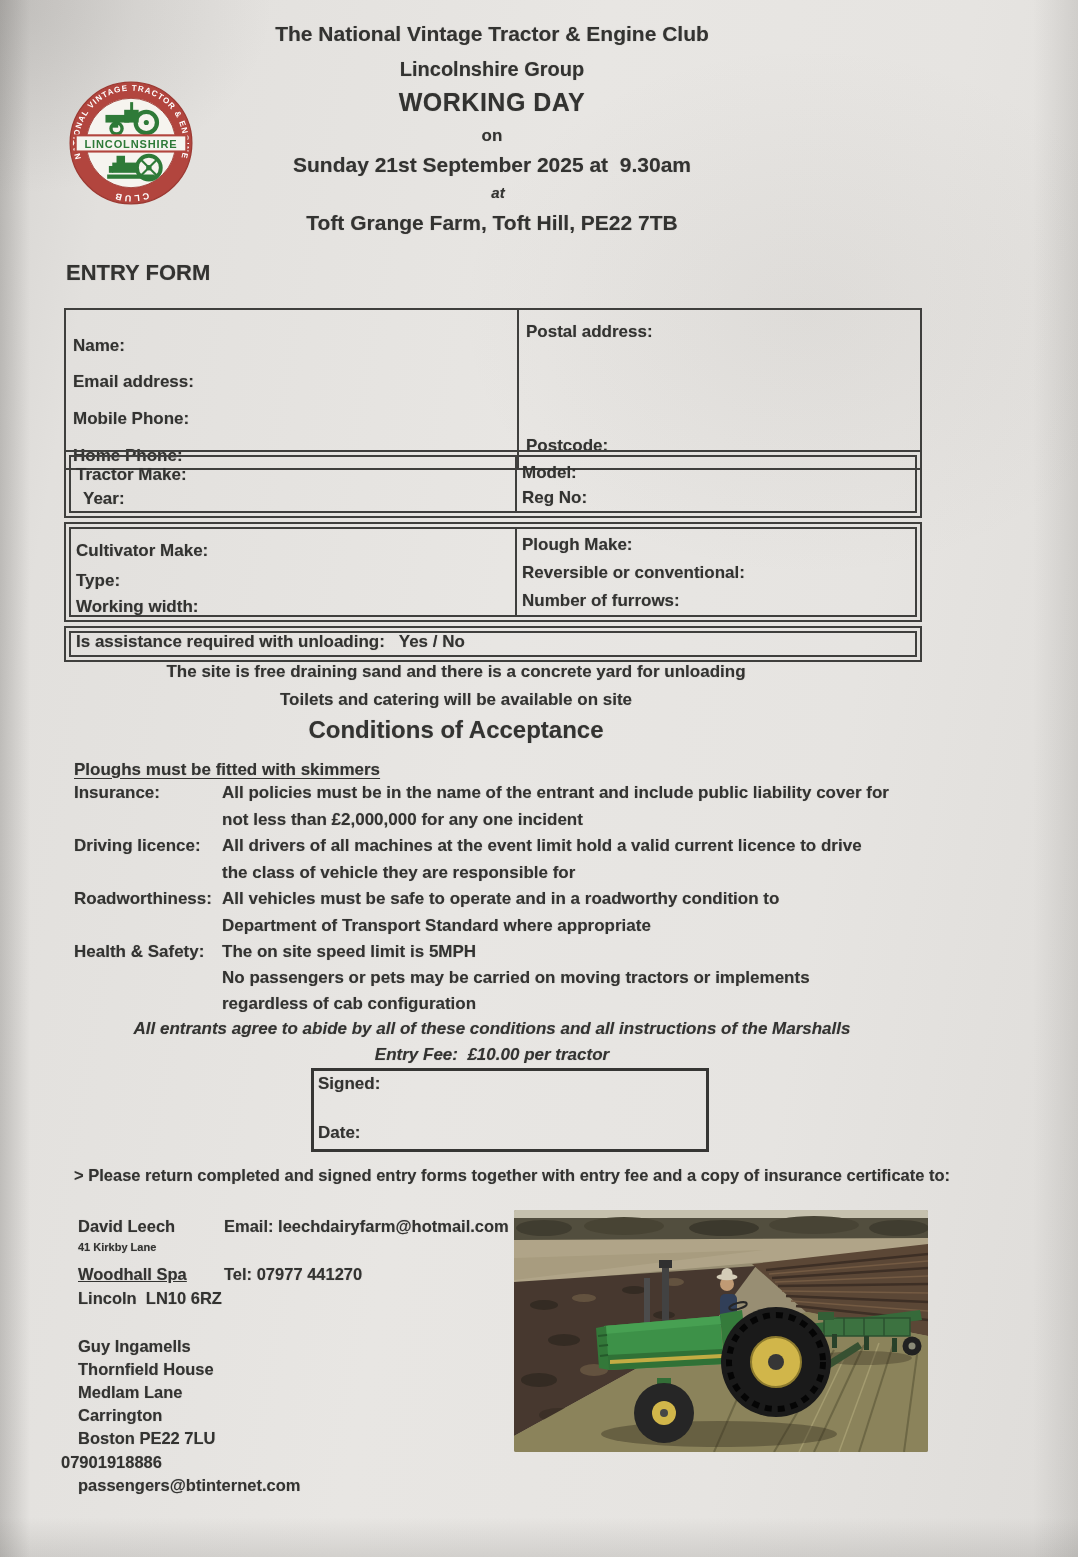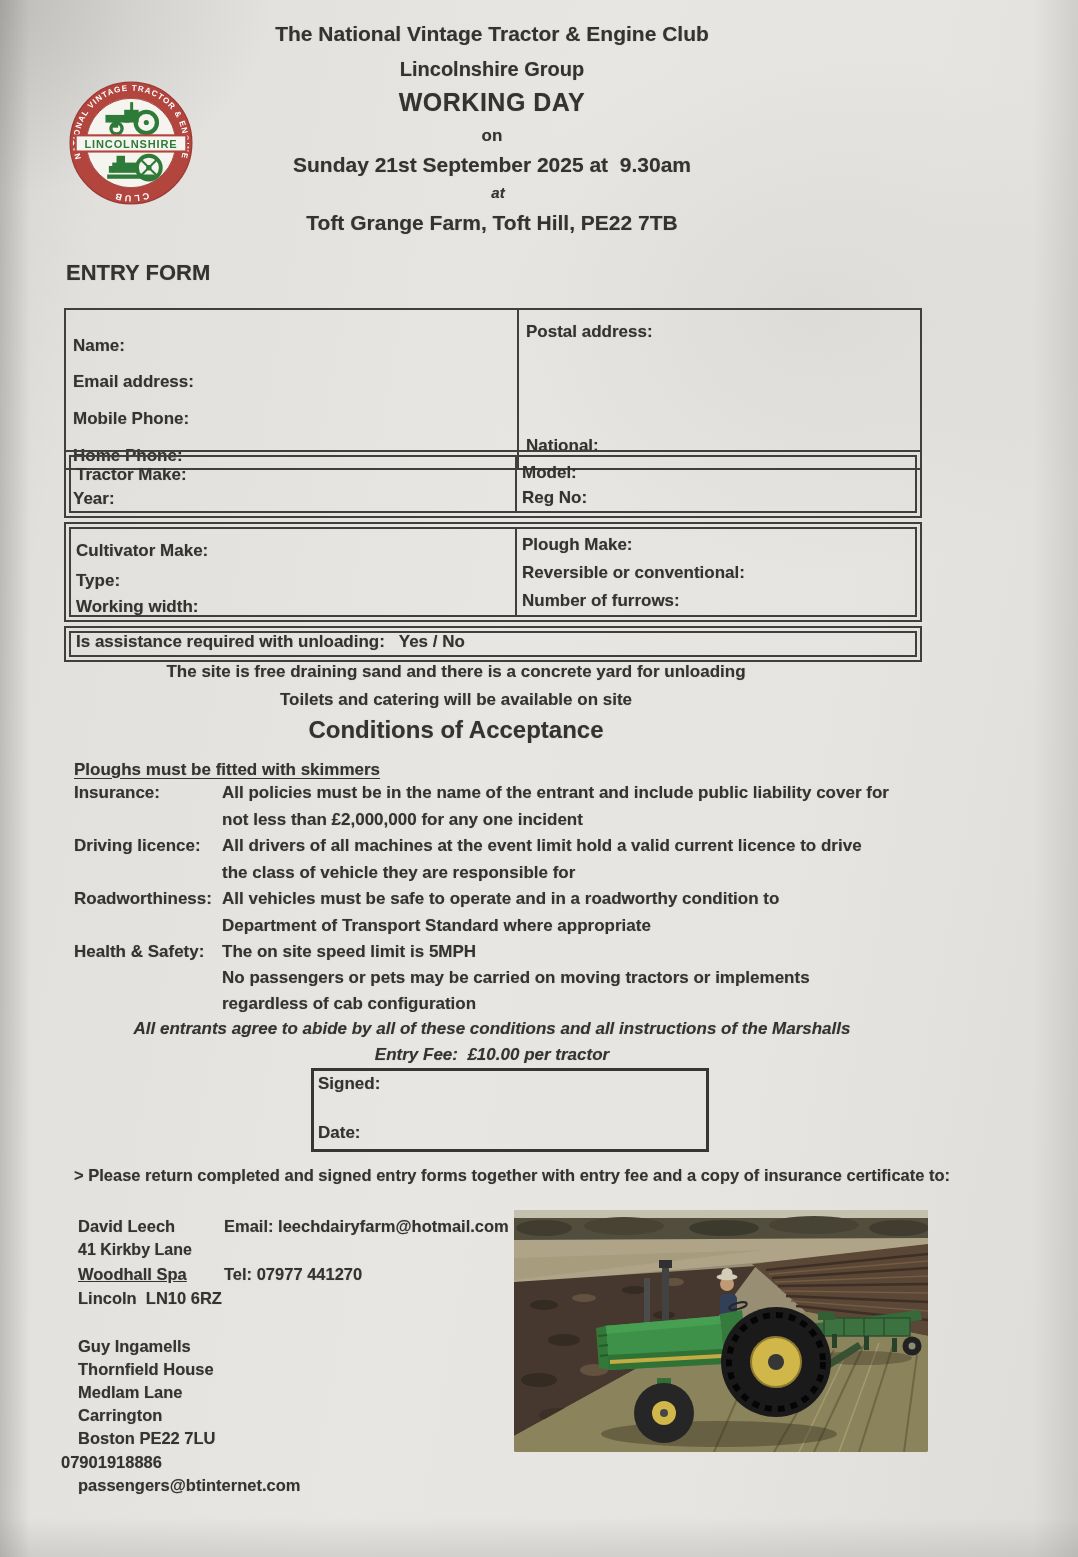--- a/index.html
+++ b/index.html
@@ -88,27 +88,27 @@
 
   <div class="t" style="left:66px;top:260px;font-size:22px;font-weight:700;">ENTRY FORM</div>
 
   <div class="box" style="left:64px;top:284px;width:854px;height:158px;margin-top:24px;">
     <div style="position:absolute;left:451px;top:0;bottom:0;width:2px;background:#3f3f3d;"></div>
     <span class="t lbl" style="left:7px;top:26px;">Name:</span>
     <span class="t lbl" style="left:7px;top:62px;">Email address:</span>
     <span class="t lbl" style="left:7px;top:99px;">Mobile Phone:</span>
     <span class="t lbl" style="left:7px;top:136px;">Home Phone:</span>
     <span class="t lbl" style="left:460px;top:12px;">Postal address:</span>
-    <span class="t lbl" style="left:460px;top:126px;">National:</span>
+    <span class="t lbl" style="left:460px;top:126px;">Postcode:</span>
   </div>
 
   <div class="box" style="left:64px;top:450px;width:854px;height:64px;">
     <div class="cell" style="left:3px;top:3px;bottom:3px;width:444px;">
       <span class="t lbl" style="left:5px;top:8px;text-align:right;">Tractor Make:</span>
-      <span class="t lbl" style="left:2px;top:32px;">Year:</span>
+      <span class="t lbl" style="left:12px;top:32px;">Year:</span>
     </div>
     <div class="cell" style="left:449px;top:3px;bottom:3px;right:3px;">
       <span class="t lbl" style="left:5px;top:6px;">Model:</span>
       <span class="t lbl" style="left:5px;top:31px;">Reg No:</span>
     </div>
   </div>
 
   <div class="box" style="left:64px;top:626px;width:854px;height:32px;">
     <div class="cell" style="left:3px;top:3px;bottom:3px;right:3px;">
       <span class="t lbl" style="left:5px;top:0px;line-height:18px;">Is assistance required with unloading: &nbsp; Yes / No</span>
@@ -164,21 +164,21 @@
 
   <div style="position:absolute;left:311px;top:1068px;width:392px;height:78px;border:3px solid #363634;">
     <span class="t lbl" style="left:4px;top:3px;">Signed:</span>
     <span class="t lbl" style="left:4px;top:52px;">Date:</span>
   </div>
 
   <div class="t" style="left:74px;top:1166px;font-size:16.5px;font-weight:600;">&gt; Please return completed and signed entry forms together with entry fee and a copy of insurance certificate to:</div>
 
   <div>
     <span class="t" style="left:78px;top:1217px;font-size:16.5px;font-weight:600;">David Leech</span>
-    <span class="t" style="left:78px;top:1241px;font-size:16px;font-weight:600;">41 Kirkby Lane</span>
+    <span class="t" style="left:78px;top:1241px;font-size:11px;font-weight:600;">41 Kirkby Lane</span>
     <span class="t" style="left:78px;top:1265px;font-size:16.5px;font-weight:600;text-decoration:underline;">Woodhall Spa</span>
     <span class="t" style="left:78px;top:1289px;font-size:16.5px;font-weight:600;">Lincoln &nbsp;LN10 6RZ</span>
     <span class="t" style="left:224px;top:1217px;font-size:16.5px;font-weight:600;">Email: leechdairyfarm@hotmail.com</span>
     <span class="t" style="left:224px;top:1265px;font-size:16.5px;font-weight:600;">Tel: 07977 441270</span>
   </div>
 
   <div>
     <span class="t" style="left:78px;top:1337px;font-size:16.5px;font-weight:600;">Guy Ingamells</span>
     <span class="t" style="left:78px;top:1360px;font-size:16.5px;font-weight:600;">Thornfield House</span>
     <span class="t" style="left:78px;top:1383px;font-size:16.5px;font-weight:600;">Medlam Lane</span>

